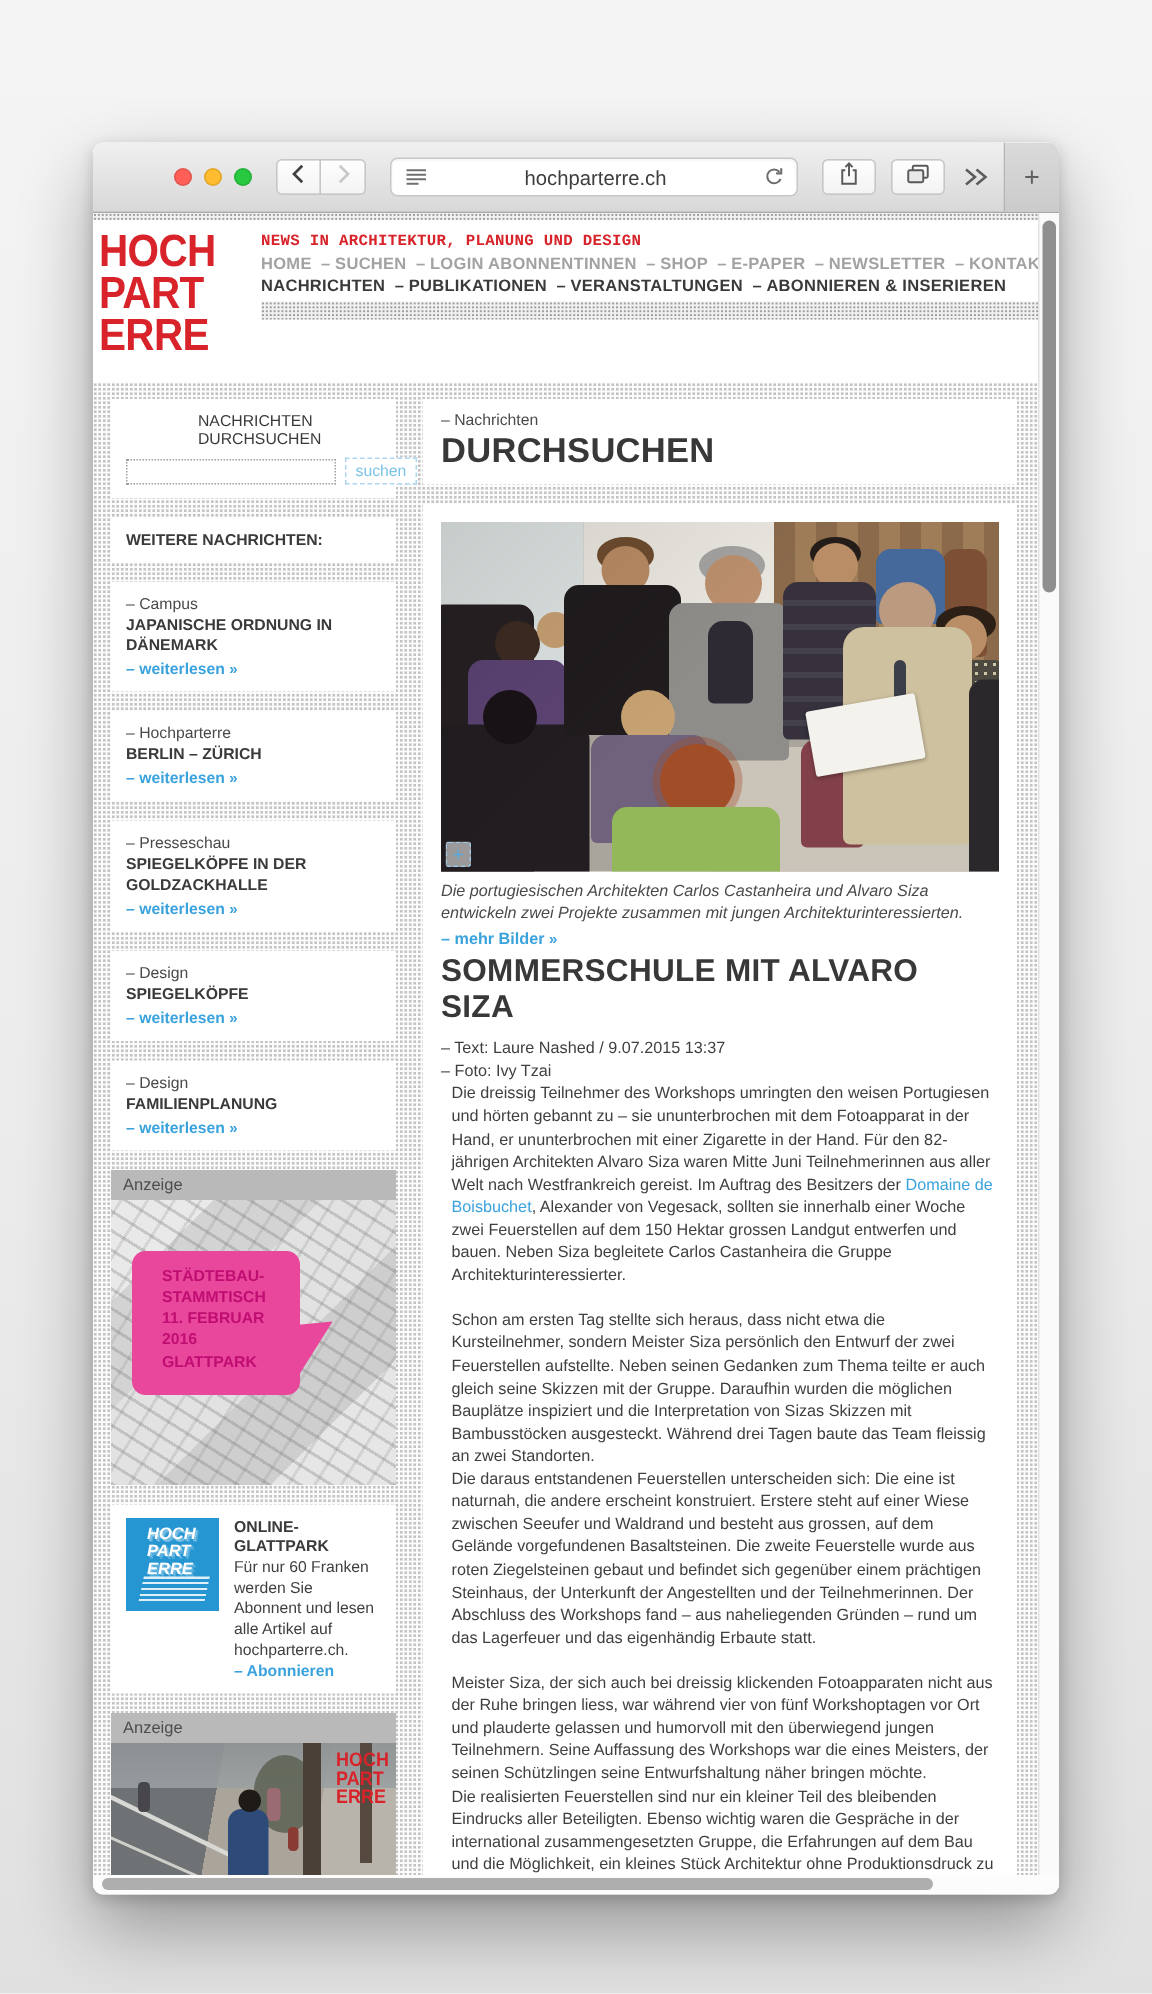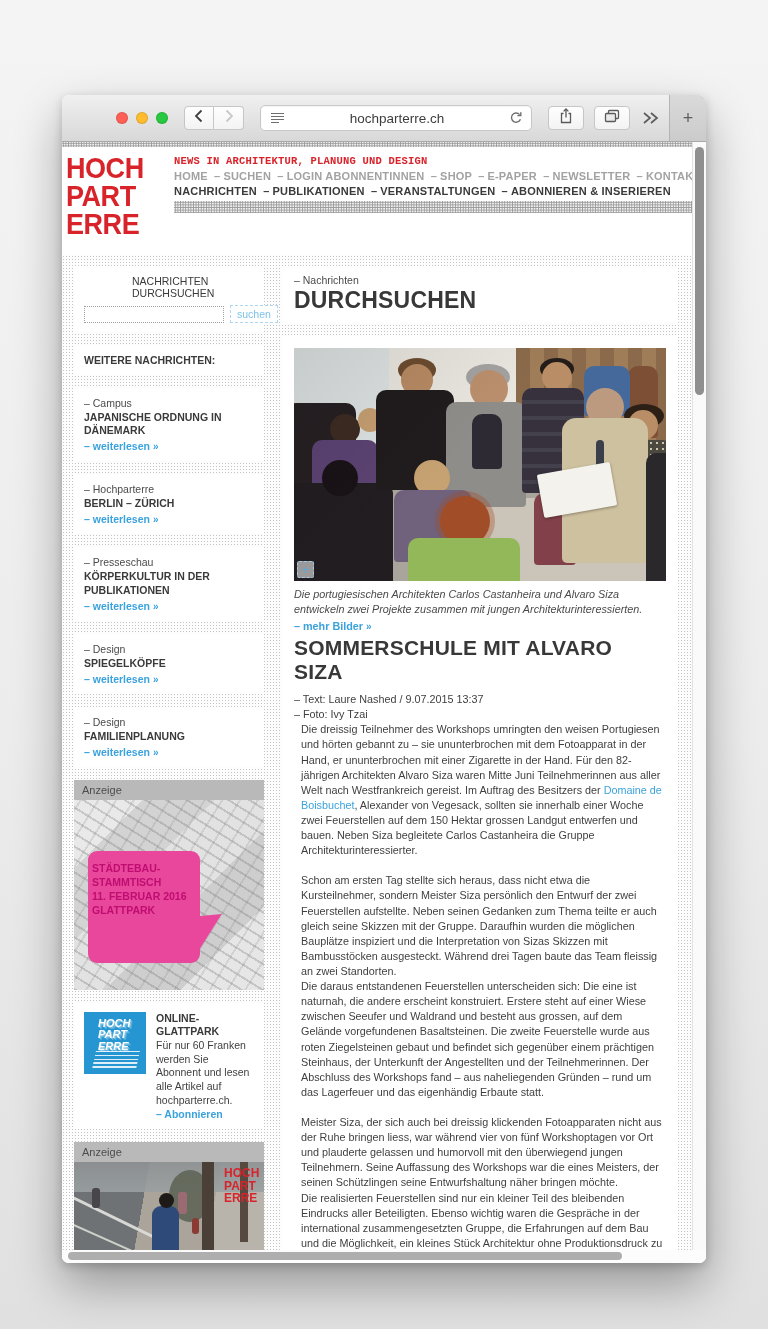--- a/index.html
+++ b/index.html
@@ -59,21 +59,21 @@
   .news-title { font-weight:bold; font-size:10.5px; color:#3a3a3a; line-height:1.25; margin-bottom:3px; cursor:pointer; }
   .news-link { font-size:10.5px; color:var(--link-blue,#3aa2dd); font-weight:bold; cursor:pointer; }
   .arrow { font-size:10px; }
   .ad-label { background:#b9b9b9; color:#4d4d4d; font-size:11px; padding:4px 8px; }
   .ad1 { position:relative; height:190px; overflow:hidden; margin-bottom:13px;
          background:linear-gradient(135deg,#e9e9e9 0 18%,#d3d3d3 18% 37%,#e2e2e2 37% 58%,#cecece 58% 78%,#e6e6e6 78%);
   }
   .ad1::before { content:""; position:absolute; inset:0;
          background:repeating-linear-gradient(32deg,rgba(110,110,110,.28) 0 2px,rgba(0,0,0,0) 2px 11px),
                     repeating-linear-gradient(-58deg,rgba(140,140,140,.22) 0 2px,rgba(0,0,0,0) 2px 15px); }
-  .bubble { position:absolute; left:14px; top:51px; width:112px; height:112px; background:var(--pink,#e8479b); border-radius:9px; padding:10px 4px; z-index:2; }
+  .bubble { position:absolute; left:14px; top:34px; width:112px; height:96px; background:var(--pink,#e8479b); border-radius:9px; padding:10px 20px; z-index:2; }
   .bubble::after { content:""; position:absolute; right:-26px; bottom:14px; width:0; height:0; border-left:36px solid var(--pink,#e8479b); border-top:8px solid transparent; border-bottom:30px solid transparent; transform:rotate(-18deg); }
   .bubble-text { color:var(--pink-text,#c00d72); font-weight:bold; font-size:10.5px; line-height:1.35; white-space:pre-line; }
   .abo { display:flex; gap:10px; }
   .abo-logo { width:62px; height:62px; flex:0 0 62px; background:var(--abo-blue,#2596d2); color:#fff; font-weight:bold; font-style:italic; font-size:11px; line-height:1.05; padding:6px 0 0 14px; text-shadow:1px 1px 0 rgba(255,255,255,.35),2px 2px 0 rgba(255,255,255,.22); position:relative; overflow:hidden; }
   .abo-logo::after { content:""; position:absolute; left:10px; right:8px; bottom:5px; height:18px; background:repeating-linear-gradient(180deg,rgba(255,255,255,.85) 0 1.4px,rgba(0,0,0,0) 1.4px 3.8px); transform:skewX(-12deg); }
   .abo-txt { flex:1; }
   .abo-title { font-weight:bold; font-size:10.5px; color:#3a3a3a; white-space:pre-line; line-height:1.25; }
   .abo-body { font-size:10.5px; color:#3f3f3f; line-height:1.3; margin-top:1px; }
   .abo-link { display:block; color:var(--link-blue,#3aa2dd); font-weight:bold; font-size:10.5px; margin-top:1px; cursor:pointer; }
   .ad2 { position:relative; height:170px; background:#9aa0a2; overflow:hidden; }
@@ -234,21 +234,21 @@
             </div>
 
             <div class="side-block">
               <div class="news-cat">– Hochparterre</div>
               <div class="news-title">BERLIN – ZÜRICH</div>
               <div class="news-link"><span>– weiterlesen</span> <span class="arrow">»</span></div>
             </div>
 
             <div class="side-block">
               <div class="news-cat">– Presseschau</div>
-              <div class="news-title">KÖRPERKULTUR IN DER PUBLIKATIONEN</div>
+              <div class="news-title">SPIEGELKÖPFE IN DER GOLDZACKHALLE</div>
               <div class="news-link"><span>– weiterlesen</span> <span class="arrow">»</span></div>
             </div>
 
             <div class="side-block">
               <div class="news-cat">– Design</div>
               <div class="news-title">SPIEGELKÖPFE</div>
               <div class="news-link"><span>– weiterlesen</span> <span class="arrow">»</span></div>
             </div>
 
             <div class="side-block">

